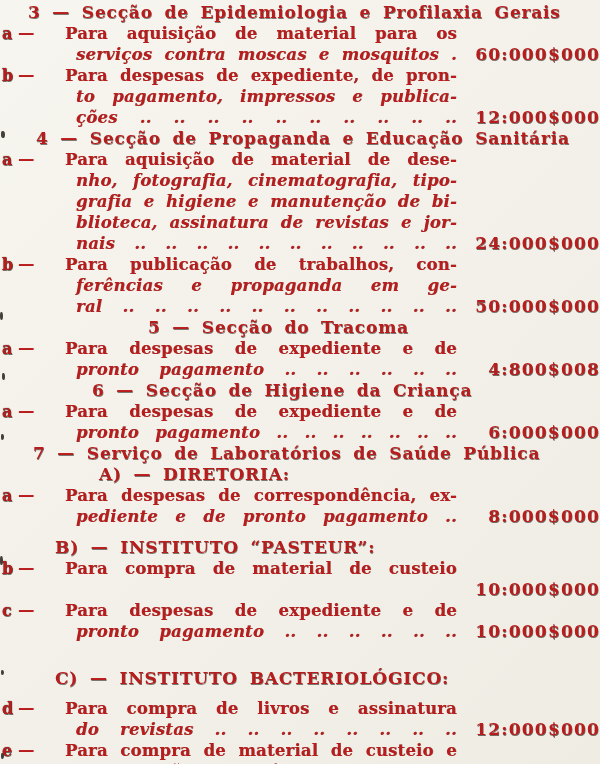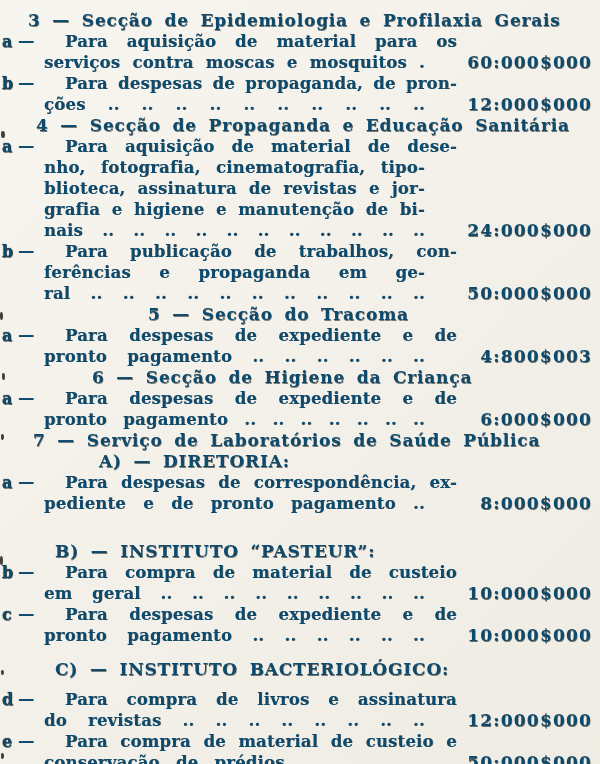--- a/index.html
+++ b/index.html
@@ -4,23 +4,23 @@
 <style>
   html, body { margin: 0; padding: 0; }
   body {
     width: 600px; height: 764px; overflow: hidden;
     font-family: "DejaVu Serif", "Liberation Serif", serif;
     background: linear-gradient(135deg, #f7f5ef 0%, #f3f0e9 55%, #efece4 100%);
   }
   #scan {
     position: relative;
     width: 600px; height: 764px;
-    padding-top: 10px;
+    padding-top: 2px;
     box-sizing: border-box;
-    color: #0c4a6e;
+    color: #b91c1c;
     font-weight: 700;
   }
   .row {
     position: relative;
     height: 21px;
     line-height: 21px;
     font-size: 16.5px;
     white-space: nowrap;
   }
   .row .letter {
@@ -34,30 +34,30 @@
   .row .body {
     display: inline-block;
     vertical-align: top;
     text-align: justify;
     text-align-last: justify;
     -moz-text-align-last: justify;
     letter-spacing: 0.2px;
     text-shadow: 0.4px 0.4px 0 rgba(25,20,12,0.45);
   }
   .row.item .body { margin-left: 65px; width: 392px; }
-  .row.cont .body { margin-left: 44px; width: 381px; }
+  .row.cont .body { margin-left: 76px; width: 381px; font-style: italic; }
   .row.header .htext {
     display: inline-block;
     font-size: 17px;
     letter-spacing: 0.8px;
     word-spacing: 5px;
     text-shadow: 0.5px 0.5px 0 rgba(25,20,12,0.55);
   }
   .row .amount {
-    position: absolute; right: 8px; top: 0;
+    position: absolute; right: 0; top: 0;
     font-size: 17px;
     letter-spacing: 1.2px;
     text-align: right;
     text-shadow: 0.5px 0.5px 0 rgba(25,20,12,0.6);
   }
   .speck {
     position: absolute;
     background: #26201a;
     border-radius: 40% 60% 55% 45%;
     opacity: 0.85;
@@ -72,45 +72,46 @@
   <div class="speck" style="left:0px; top:312px; width:3px; height:8px;"></div>
   <div class="speck" style="left:2px; top:373px; width:3px; height:7px;"></div>
   <div class="speck" style="left:1px; top:434px; width:3px; height:6px;"></div>
   <div class="speck" style="left:0px; top:556px; width:3px; height:9px;"></div>
   <div class="speck" style="left:1px; top:670px; width:3px; height:5px;"></div>
   <div class="speck" style="left:1px; top:753px; width:3px; height:6px;"></div>
   <div id="doc-lines">
       <div class="row header"><span class="htext" style="padding-left: 28px;">3 — Secção de Epidemiologia e Profilaxia Gerais</span></div>
       <div class="row item"><span class="letter">a</span><span class="dash">—</span><span class="body">Para aquisição de material para os</span></div>
       <div class="row cont"><span class="body">serviços contra moscas e mosquitos .</span><span class="amount">60:000$000</span></div>
-      <div class="row item"><span class="letter">b</span><span class="dash">—</span><span class="body">Para despesas de propaganda, de pron-</span></div>
+      <div class="row item"><span class="letter">b</span><span class="dash">—</span><span class="body">Para despesas de expediente, de pron-</span></div>
+      <div class="row cont"><span class="body">to pagamento, impressos e publica-</span></div>
       <div class="row cont"><span class="body">ções .. .. .. .. .. .. .. .. .. ..</span><span class="amount">12:000$000</span></div>
       <div class="row header"><span class="htext" style="padding-left: 36px;">4 — Secção de Propaganda e Educação Sanitária</span></div>
       <div class="row item"><span class="letter">a</span><span class="dash">—</span><span class="body">Para aquisição de material de dese-</span></div>
       <div class="row cont"><span class="body">nho, fotografia, cinematografia, tipo-</span></div>
+      <div class="row cont"><span class="body">grafia e higiene e manutenção de bi-</span></div>
       <div class="row cont"><span class="body">blioteca, assinatura de revistas e jor-</span></div>
-      <div class="row cont"><span class="body">grafia e higiene e manutenção de bi-</span></div>
       <div class="row cont"><span class="body">nais .. .. .. .. .. .. .. .. .. .. ..</span><span class="amount">24:000$000</span></div>
       <div class="row item"><span class="letter">b</span><span class="dash">—</span><span class="body">Para publicação de trabalhos, con-</span></div>
       <div class="row cont"><span class="body">ferências e propaganda em ge-</span></div>
       <div class="row cont"><span class="body">ral .. .. .. .. .. .. .. .. .. .. ..</span><span class="amount">50:000$000</span></div>
       <div class="row header"><span class="htext" style="padding-left: 148px;">5 — Secção do Tracoma</span></div>
       <div class="row item"><span class="letter">a</span><span class="dash">—</span><span class="body">Para despesas de expediente e de</span></div>
-      <div class="row cont"><span class="body">pronto pagamento .. .. .. .. .. ..</span><span class="amount">4:800$003</span></div>
+      <div class="row cont"><span class="body">pronto pagamento .. .. .. .. .. ..</span><span class="amount">4:800$008</span></div>
       <div class="row header"><span class="htext" style="padding-left: 92px;">6 — Secção de Higiene da Criança</span></div>
       <div class="row item"><span class="letter">a</span><span class="dash">—</span><span class="body">Para despesas de expediente e de</span></div>
       <div class="row cont"><span class="body">pronto pagamento .. .. .. .. .. .. ..</span><span class="amount">6:000$000</span></div>
       <div class="row header"><span class="htext" style="padding-left: 33px;">7 — Serviço de Laboratórios de Saúde Pública</span></div>
       <div class="row header"><span class="htext" style="padding-left: 57px; margin-left: 42px;">A) — DIRETORIA:</span></div>
       <div class="row item"><span class="letter">a</span><span class="dash">—</span><span class="body">Para despesas de correspondência, ex-</span></div>
       <div class="row cont"><span class="body">pediente e de pronto pagamento ..</span><span class="amount">8:000$000</span></div>
-      <div class="row header" style="margin-top: 27px;"><span class="htext" style="padding-left: 55px;">B) — INSTITUTO “PASTEUR”:</span></div>
+      <div class="row header" style="margin-top: 10px;"><span class="htext" style="padding-left: 55px;">B) — INSTITUTO “PASTEUR”:</span></div>
       <div class="row item"><span class="letter">b</span><span class="dash">—</span><span class="body">Para compra de material de custeio</span></div>
-      <div class="row cont"><span class="body">em geral .. .. .. .. .. .. .. .. ..</span><span class="amount">10:000$000</span></div>
+      <div class="row cont"><span class="amount">10:000$000</span></div>
       <div class="row item"><span class="letter">c</span><span class="dash">—</span><span class="body">Para despesas de expediente e de</span></div>
       <div class="row cont"><span class="body">pronto pagamento .. .. .. .. .. ..</span><span class="amount">10:000$000</span></div>
-      <div class="row header" style="margin-top: 13px;"><span class="htext" style="padding-left: 55px;">C) — INSTITUTO BACTERIOLÓGICO:</span></div>
+      <div class="row header" style="margin-top: 26px;"><span class="htext" style="padding-left: 55px;">C) — INSTITUTO BACTERIOLÓGICO:</span></div>
       <div class="row item" style="margin-top: 9px;"><span class="letter">d</span><span class="dash">—</span><span class="body">Para compra de livros e assinatura</span></div>
       <div class="row cont"><span class="body">do revistas .. .. .. .. .. .. .. ..</span><span class="amount">12:000$000</span></div>
       <div class="row item"><span class="letter">e</span><span class="dash">—</span><span class="body">Para compra de material de custeio e</span></div>
       <div class="row cont"><span class="body">conservação de prédios .. .. .. .. ..</span><span class="amount">50:000$000</span></div>
     </div>
 </div>
 
 </body></html>

